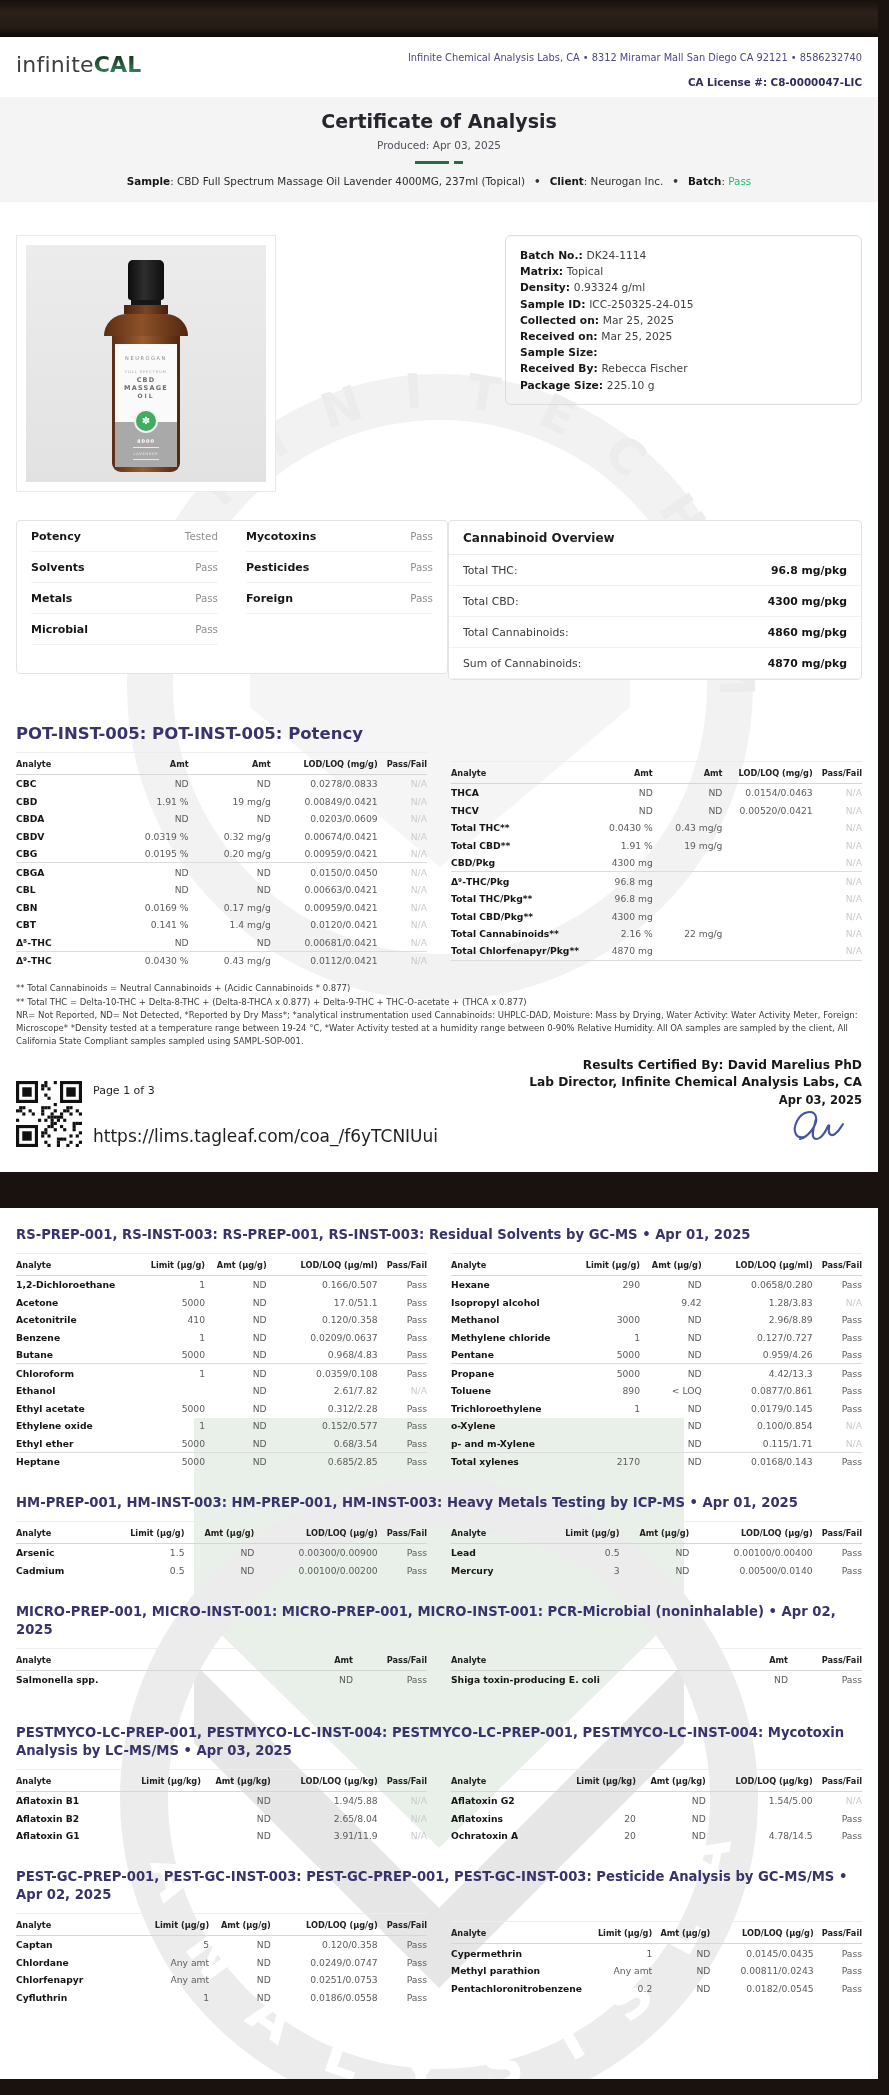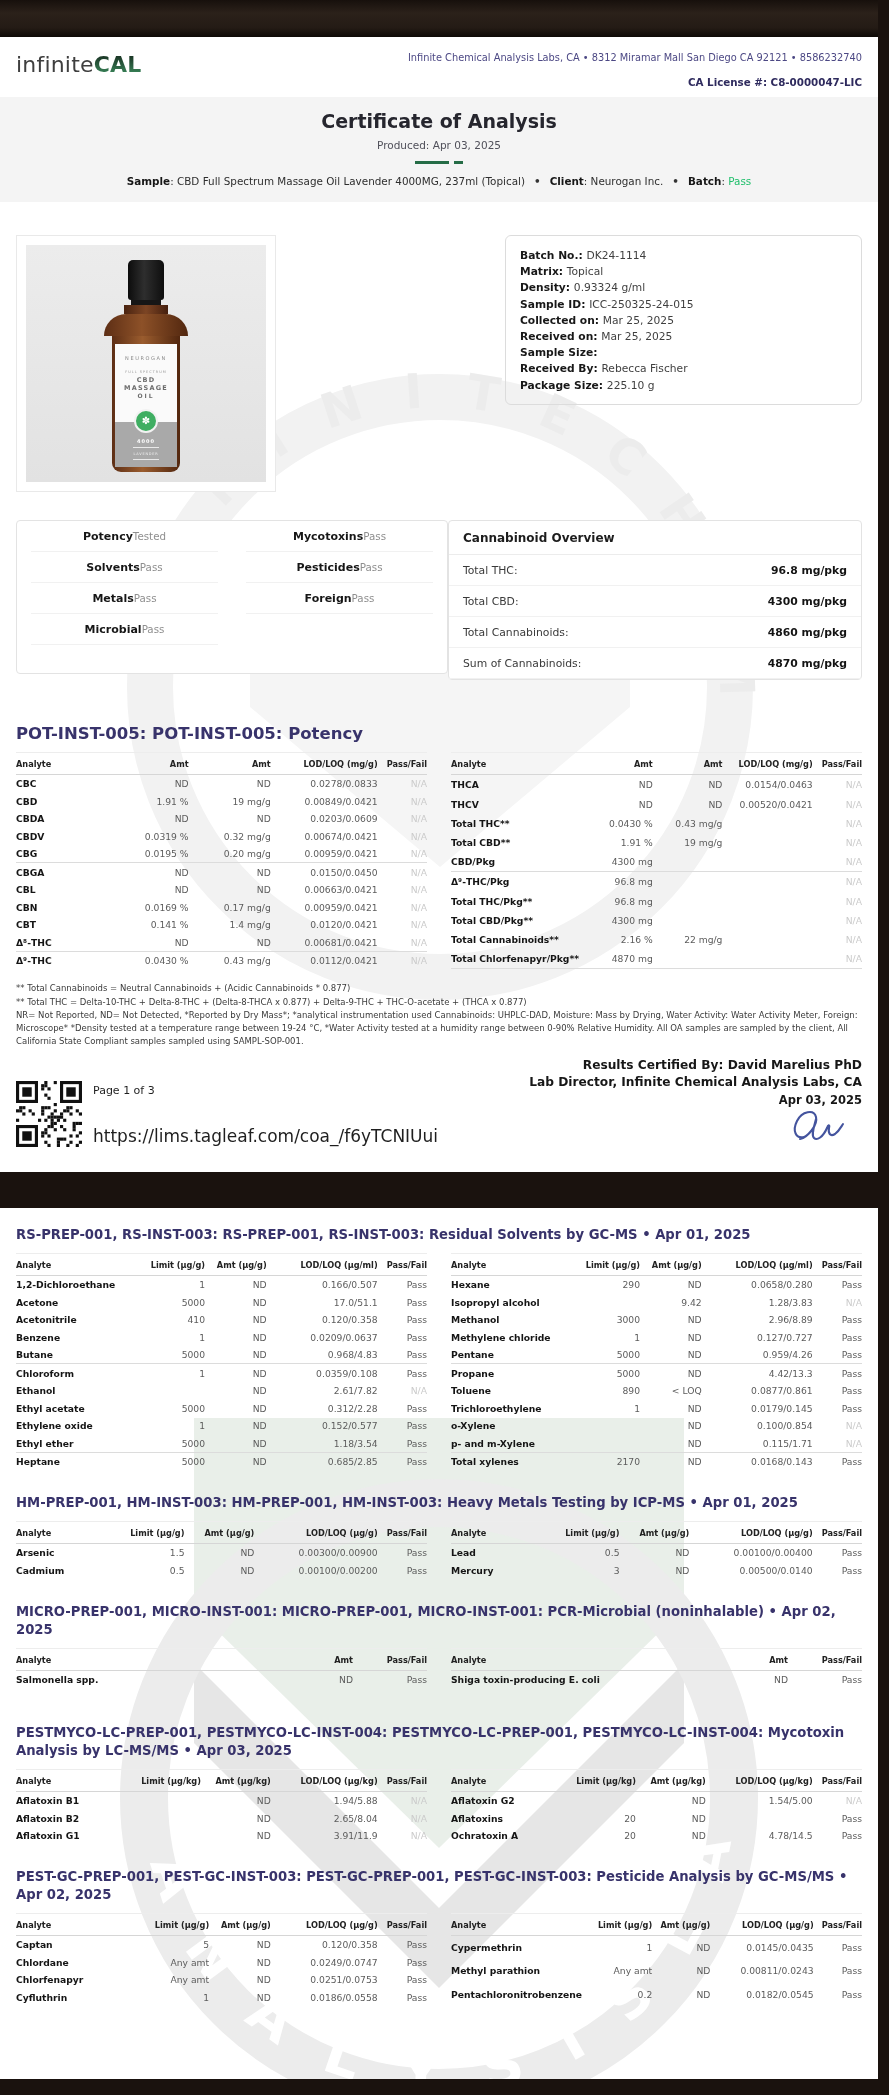--- a/index.html
+++ b/index.html
@@ -55,32 +55,32 @@
   .info-line{font-size:10.7px;color:#3f3f3f;line-height:16.2px;}
   .info-line b{color:#181818;}
   
   .row2{display:flex;justify-content:space-between;margin:28px 16px 0;align-items:flex-start;}
   .box{border:1px solid #e3e3e3;border-radius:4px;box-sizing:border-box;background:#fff;}
   .br-box{width:432px;min-height:154px;}
   .box-title{padding:10px 14px 9px;border-bottom:1px solid #ececec;font-size:12.5px;font-weight:bold;color:#1d1d1d;}
   .br-body{display:flex;padding:0 14px;}
   .br-col{flex:1;}
   .br-col + .br-col{margin-left:28px;}
-  .br-item{display:flex;justify-content:center;align-items:baseline;padding:9px 0 8px;border-bottom:1px solid #f1f1f1;}
+  .br-item{display:flex;justify-content:space-between;align-items:baseline;padding:9px 0 8px;border-bottom:1px solid #f1f1f1;}
   .br-item .lbl{font-weight:bold;font-size:11px;color:#161616;}
   .br-item .val{color:#8f8f8f;font-size:10.3px;}
   .co-box{width:414px;min-height:146px;}
   .co-row{display:flex;justify-content:space-between;padding:8.5px 14px;border-bottom:1px solid #f1f1f1;}
   .co-row .lbl{font-size:10.8px;color:#3a3a3a;}
   .co-row .val{font-size:10.8px;font-weight:bold;color:#141414;}
   
   .potency{margin:44px 16px 0;}
   .sec-heading{font-size:16.5px;font-weight:bold;color:#38336b;}
   .sec-heading2{font-size:13.2px;font-weight:bold;color:#38336b;line-height:1.35;margin-bottom:4px;}
-  .tables{display:flex;gap:24px;margin-top:9px;}
+  .tables{display:flex;gap:24px;margin-top:9px;align-items:center;}
   table{flex:1;border-collapse:collapse;table-layout:fixed;}
   th{font-size:8.2px;text-align:right;padding:6px 0 5px;border-bottom:1px solid #d6d6d6;border-top:1px solid #ededed;color:#222;}
   th:first-child{text-align:left;}
   td{font-size:9.2px;text-align:right;padding:3.4px 0 3.1px;color:#5c5c5c;white-space:nowrap;}
   td:first-child{text-align:left;font-weight:bold;color:#151515;overflow:visible;}
   tr.g td{border-bottom:1px solid #dcdcdc;}
   td.na{color:#cbcbcb;}
   
   .fns{margin:13px 16px 0;}
   .fn{font-size:8.5px;color:#3b3b3b;line-height:1.55;}
@@ -635,21 +635,21 @@
                 <td>Ethylene oxide</td>
                 <td>1</td>
                 <td>ND</td>
                 <td>0.152/0.577</td>
                 <td>Pass</td>
               </tr>
               <tr class="g">
                 <td>Ethyl ether</td>
                 <td>5000</td>
                 <td>ND</td>
-                <td>1.18/3.54</td>
+                <td>0.68/3.54</td>
                 <td>Pass</td>
               </tr>
               <tr>
                 <td>Heptane</td>
                 <td>5000</td>
                 <td>ND</td>
                 <td>0.685/2.85</td>
                 <td>Pass</td>
               </tr>
             </tbody>

